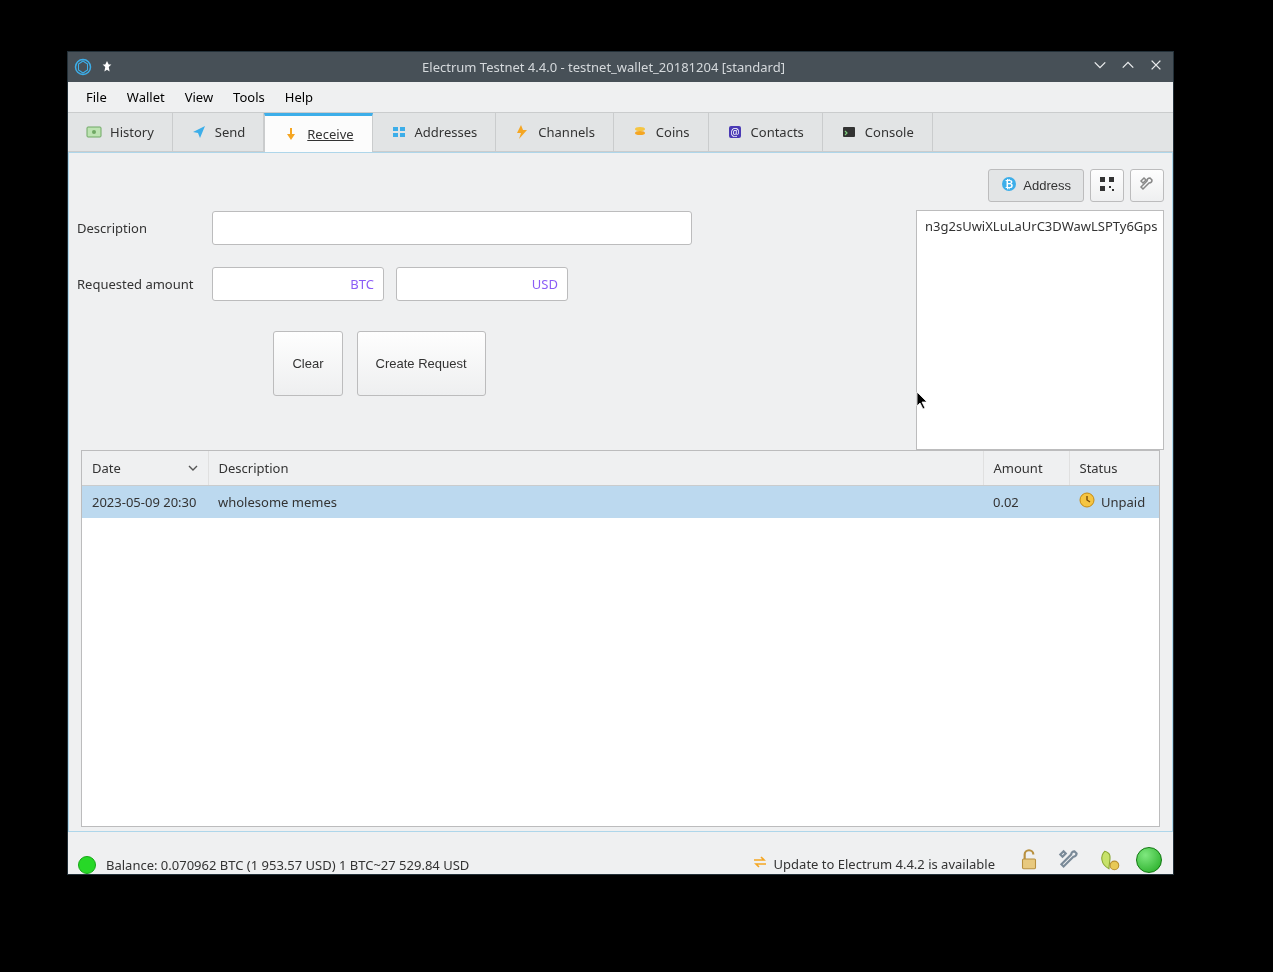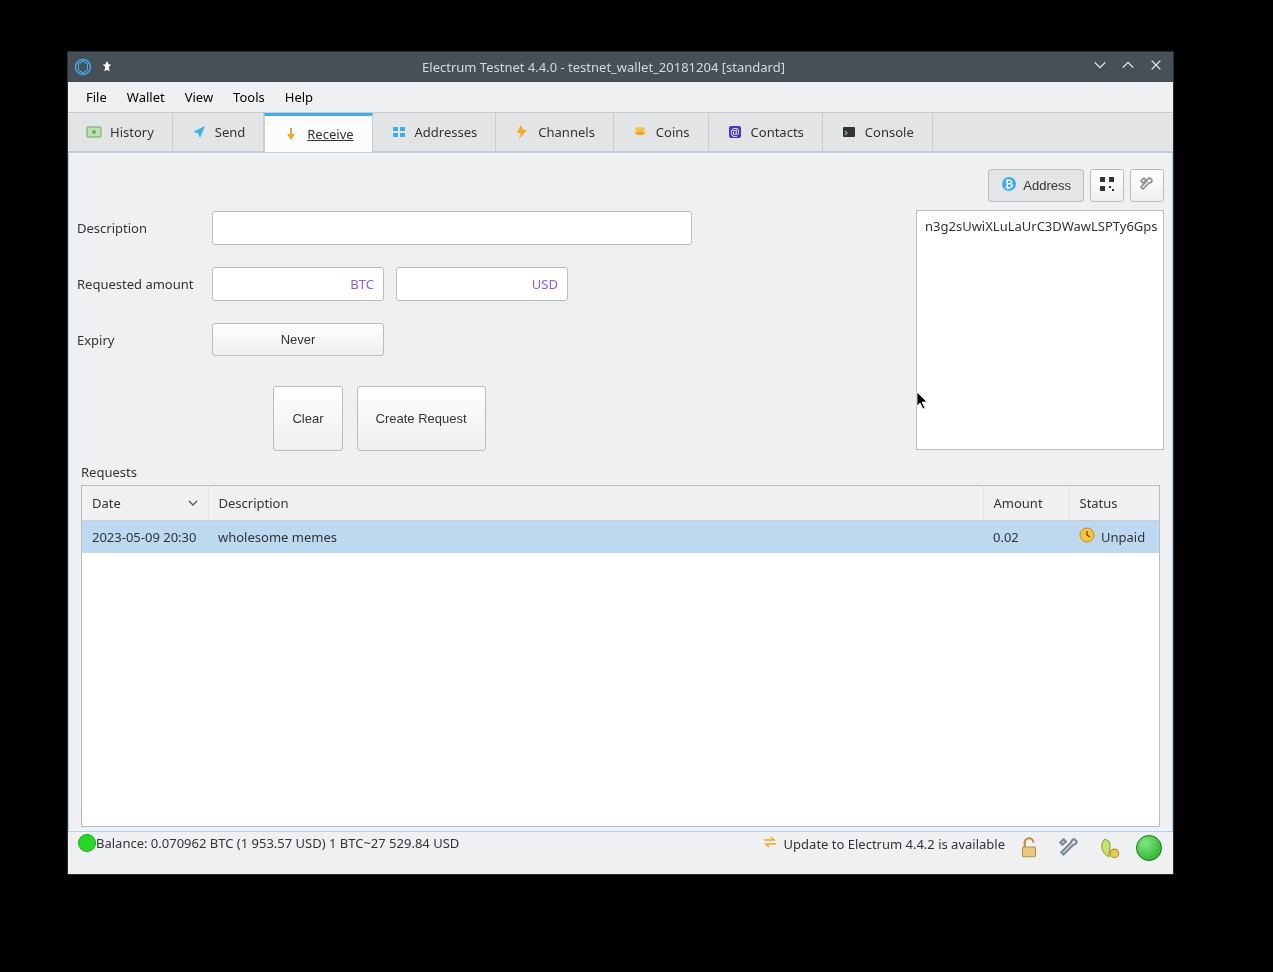--- a/index.html
+++ b/index.html
@@ -123,22 +123,22 @@
     padding:8px 10px; border-bottom:1px solid #cacccd;
     border-right:1px solid #e0e0e0;
     color:#333;
   }
   thead th:last-child { border-right:none; }
   .sort-ind { float:right; }
   tbody tr.selected td { background:#bcd9ef; }
   tbody td { padding:6px 10px; color:#333; }
   .status-cell { display:flex; align-items:center; gap:6px; }
   .statusbar {
-    height:40px; display:flex; align-items:flex-start; padding:0 10px;
-    background:#eff0f1; 
+    height:40px; display:flex; align-items:flex-end; padding:0 10px;
+    background:#eff0f1; gap:10px;
   }
   .status-dot { width:18px;height:18px;border-radius:50%;background:#27d827;border:1px solid #17a817; }
   .status-text { color:#333; }
   .status-spacer { flex:1; }
   .update-link { color:#333; display:flex; align-items:center; gap:6px; }
   .statusbar-icons { display:flex; gap:12px; align-items:center; margin-left:10px; }
   .statusbar-icons .sicon { width:28px;height:28px; display:flex;align-items:center;justify-content:center; }
   .green-circle { width:26px;height:26px;border-radius:50%;
     background:radial-gradient(circle at 35% 30%, #7fe87f, #1fa81f);
     border:1px solid #0f780f;
@@ -274,26 +274,20 @@
         <div class="form-row">
           <div class="form-label">Requested amount</div>
           <span class="amount-suffix">
             <input class="text-input amount" value="" style="">
             <span class="suffix">BTC</span>
           </span>
           <span class="amount-suffix">
             <input class="text-input amount" value="" style="">
             <span class="suffix">USD</span>
           </span>
-        </div>
-        <div class="form-row">
-          <div class="form-label">Expiry</div>
-          <button class="btn select-btn">
-              <span>Never</span>
-            </button>
         </div>
         <div class="button-row">
           <button class="btn">
               <span>Clear</span>
             </button>
           <button class="btn">
               <span>Create Request</span>
             </button>
         </div>
       </div>
@@ -319,21 +313,20 @@
             <span><svg viewBox="0 0 16 16" width="16" height="16" stroke="#888" fill="none" stroke-width="1.5">
                   <path d="M11 2a3 3 0 0 0-3 3l-6 6 2 2 6-6a3 3 0 0 0 3-3z"></path>
                   <path d="M5 2l-3 3 2 2 3-3z"></path>
                 </svg></span>
           </button>
         </div>
         <div class="address-box">n3g2sUwiXLuLaUrC3DWawLSPTy6Gps</div>
       </div>
     </div>
 
-    <div class="requests-label">Requests</div>
     <div class="table-wrap">
       <table>
         <thead>
           <tr>
             <th class="col-date">
               <span>Date</span>
               <span class="sort-ind"><svg width="10" height="10" viewBox="0 0 10 10">
                     <path d="M1 3 L5 7 L9 3" stroke="#555" fill="none" stroke-width="1.4"></path>
                   </svg></span>
             </th>

